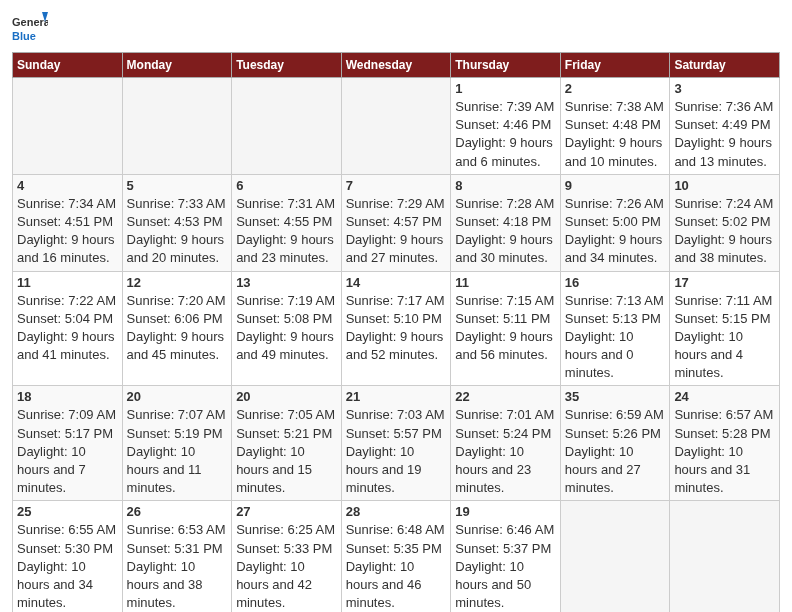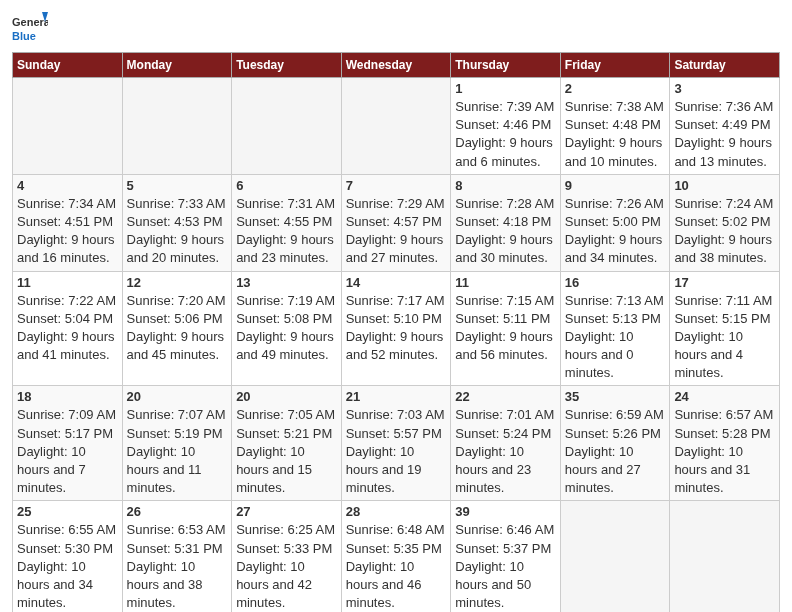--- a/index.html
+++ b/index.html
@@ -193,21 +193,21 @@
           <td>
             <span class="day-num">11</span>
             <div class="day-info">Sunrise: 7:22 AM
 Sunset: 5:04 PM
 Daylight: 9 hours
 and 41 minutes.</div>
           </td>
           <td>
             <span class="day-num">12</span>
             <div class="day-info">Sunrise: 7:20 AM
-Sunset: 5:06 PM
+Sunset: 6:06 PM
 Daylight: 9 hours
 and 45 minutes.</div>
           </td>
           <td>
             <span class="day-num">13</span>
             <div class="day-info">Sunrise: 7:19 AM
 Sunset: 5:08 PM
 Daylight: 9 hours
 and 49 minutes.</div>
           </td>
@@ -314,21 +314,21 @@
 and 42 minutes.</div>
           </td>
           <td>
             <span class="day-num">28</span>
             <div class="day-info">Sunrise: 6:48 AM
 Sunset: 5:35 PM
 Daylight: 10 hours
 and 46 minutes.</div>
           </td>
           <td>
-            <span class="day-num">39</span>
+            <span class="day-num">19</span>
             <div class="day-info">Sunrise: 6:46 AM
 Sunset: 5:37 PM
 Daylight: 10 hours
 and 50 minutes.</div>
           </td>
           <td class="empty"></td>
           <td class="empty"></td>
         </tr>
       </tbody>
   </table>

